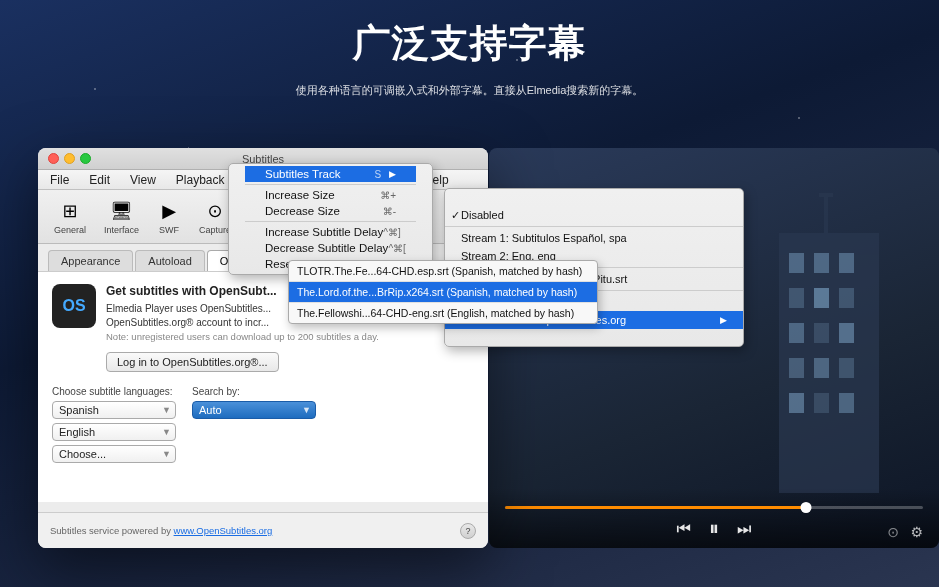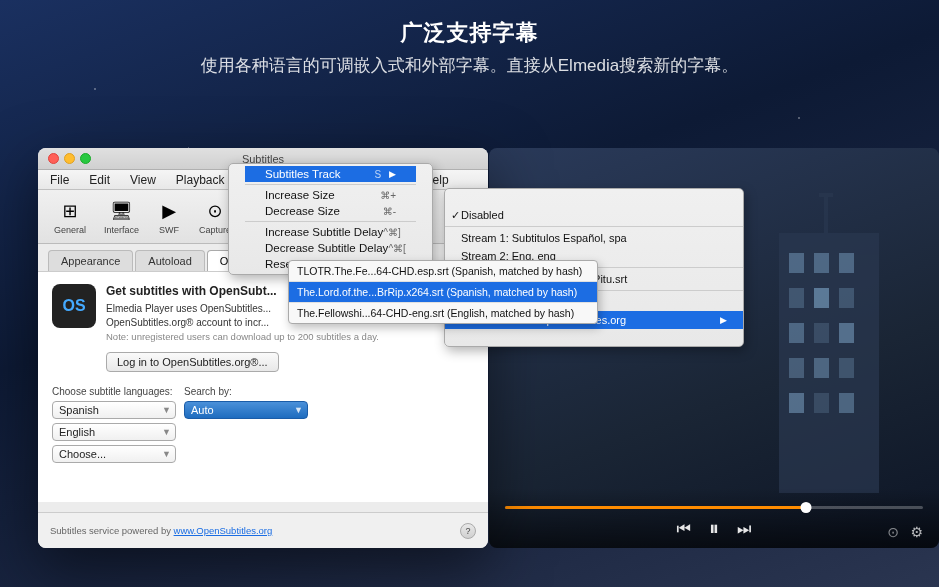--- a/index.html
+++ b/index.html
@@ -22,29 +22,29 @@
     
     .header-section {
       position: absolute;
       top: 18px;
       left: 0;
       right: 0;
       text-align: center;
       z-index: 10;
     }
     .header-title {
-      font-size: 22px;
+      font-size: 38px;
       font-weight: 700;
       color: #ffffff;
       letter-spacing: 1px;
     }
     .header-subtitle {
-      font-size: 17px;
+      font-size: 11px;
       color: rgba(255,255,255,0.85);
-      margin-top: 6px;
+      margin-top: 14px;
     }
 
     
     .app-window {
       position: absolute;
       left: 38px;
       top: 148px;
       width: 450px;
       height: 400px;
       background: #ececec;
@@ -227,21 +227,21 @@
       padding: 3px 10px;
       font-size: 11px;
       color: #222;
       cursor: pointer;
       margin-bottom: 10px;
       margin-left: 54px;
     }
 
     .lang-section {
       display: flex;
-      gap: 8px;
+      gap: 16px;
       margin-top: 4px;
     }
     .lang-col label {
       font-size: 10px;
       color: #444;
       display: block;
       margin-bottom: 4px;
     }
     .select-wrap {
       position: relative;

